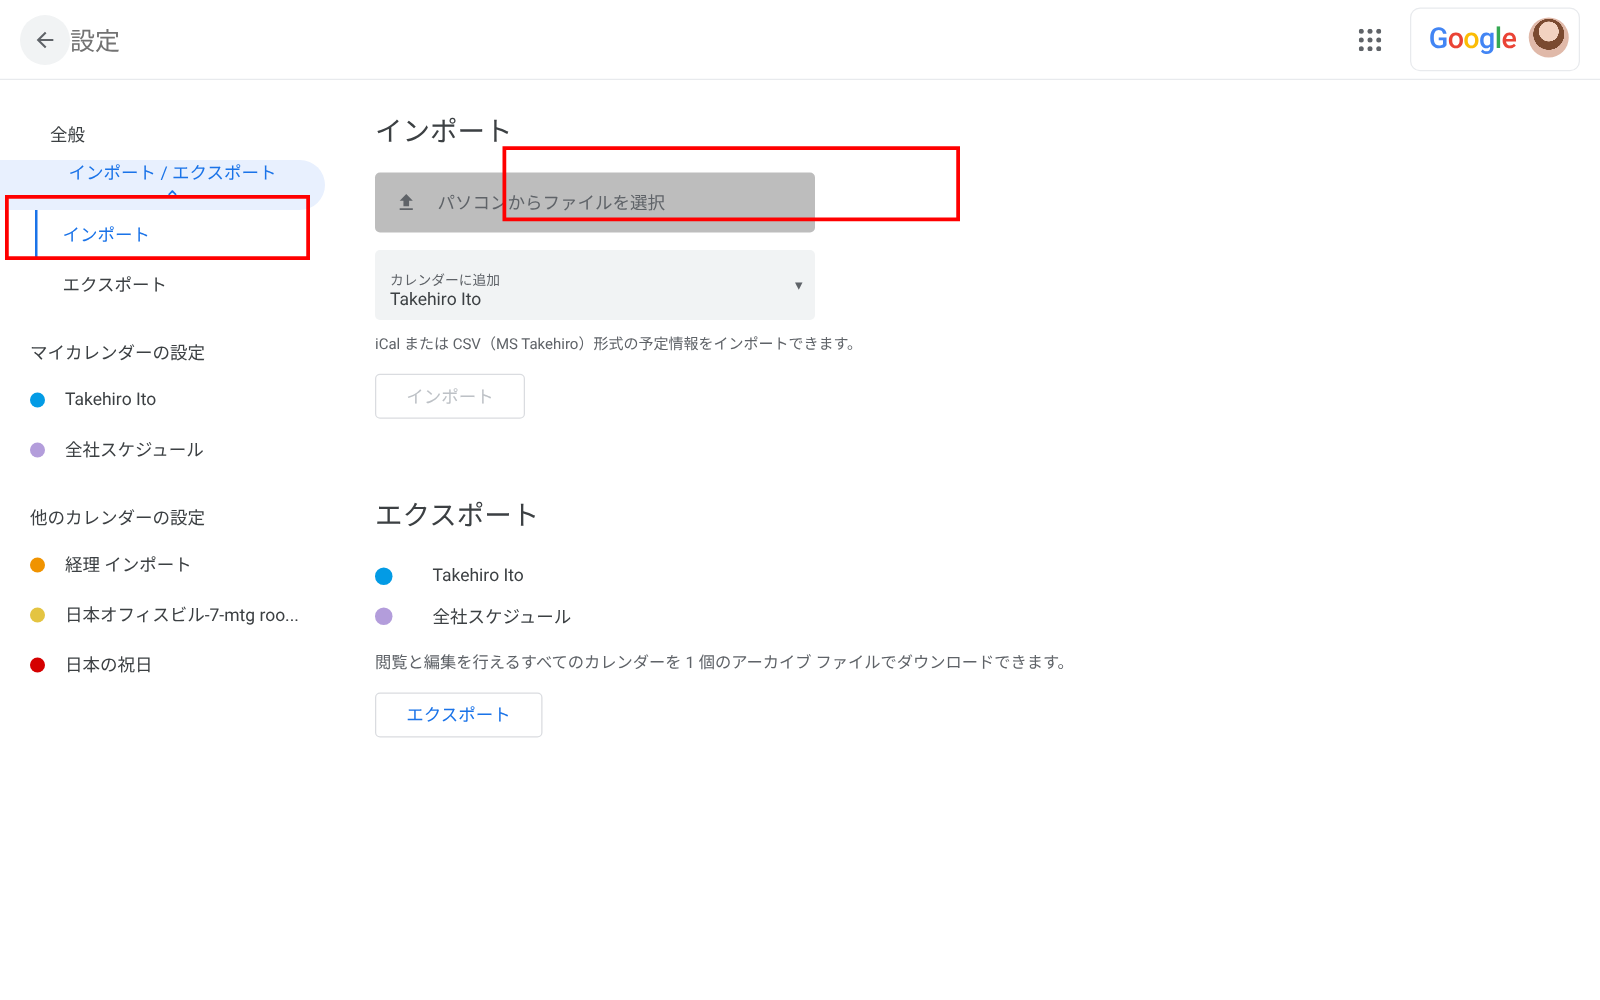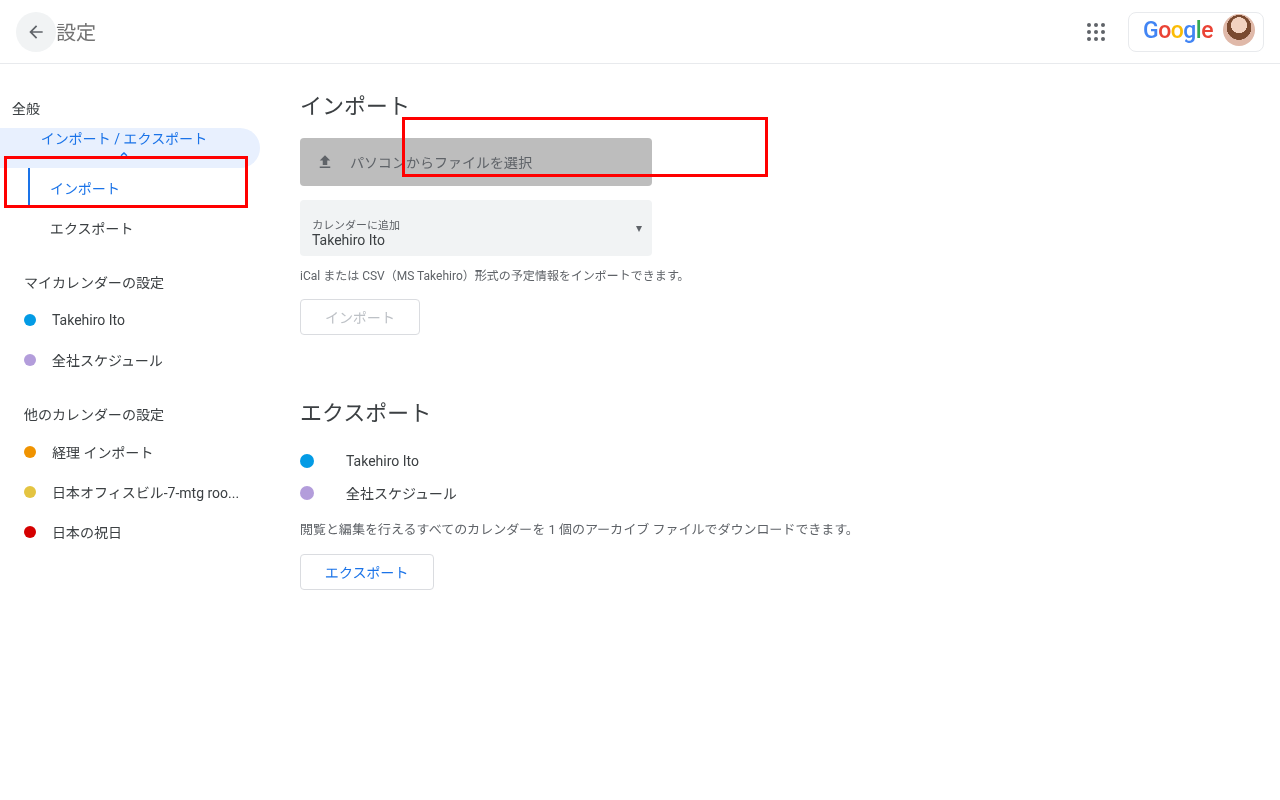--- a/index.html
+++ b/index.html
@@ -3,29 +3,29 @@
   <meta charset="utf-8">
   <style>
     * { margin:0; padding:0; box-sizing:border-box; font-family:Roboto,"Noto Sans JP","Hiragino Sans",Arial,sans-serif; }
     body { background:#fff; color:#3c4043; width:1280px; height:800px; overflow:hidden; }
     
     .hdr { display:flex; align-items:center; height:64px; padding:0 16px; border-bottom:1px solid #e8eaed; }
     .back { width:40px; height:40px; border-radius:50%; background:#f1f3f4; display:flex; align-items:center; justify-content:center; cursor:pointer; }
     .title { font-size:20px; color:#737373; flex:1; }
     .apps { width:40px; height:40px; display:flex; align-items:center; justify-content:center; cursor:pointer; }
     .apps svg g circle { fill:#5f6368; }
-    .brand-box { display:flex; align-items:center; border:1px solid #e8eaed; border-radius:8px; padding:4px 8px 7px 14px; margin-left:12px; height:40px; }
+    .brand-box { display:flex; align-items:center; border:1px solid #e8eaed; border-radius:8px; padding:4px 8px 7px 14px; margin-left:12px; height:51px; }
     .google-logo { font-family:Arial,sans-serif; font-size:23px; font-weight:500; letter-spacing:-.5px; margin-right:10px; }
     .g-b { color:#4285F4; } .g-r { color:#EA4335; } .g-y { color:#FBBC05; } .g-g { color:#34A853; }
     .avatar { width:32px; height:32px; border-radius:50%; background:#e0b9a9; overflow:hidden; position:relative; }
     .avatar::after { content:""; position:absolute; inset:0; background:radial-gradient(circle at 50% 35%, #f2d2c0 30%, transparent 31%), radial-gradient(circle at 50% 42%, #7a4a30 50%, transparent 51%); }
     
     .wrap { display:flex; }
     .side { width:260px; padding:24px 0 24px 24px; font-size:14px; color:#3c4043; }
-    .nav-item { height:40px; display:flex; align-items:center; cursor:pointer; padding-right:24px; justify-content:space-between; border-radius:0 20px 20px 0; margin-left:-24px; padding-left:12px; }
+    .nav-item { height:40px; display:flex; align-items:center; cursor:pointer; padding-right:24px; justify-content:space-between; border-radius:0 20px 20px 0; margin-left:-24px; padding-left:40px; }
     .nav-item.active { color:#1a73e8; background:#e8f0fe; }
     .chev { font-size:16px; color:#5f6368; }
     .nav-sub { margin-left:4px; border-left:2px solid transparent; padding-left:20px; height:40px; display:flex; align-items:center; cursor:pointer; }
     .nav-sub.cur { color:#1a73e8; border-left-color:#1a73e8; }
     .side-hd { font-size:14px; color:#3c4043; margin:24px 0 8px; }
     .cal-row { display:flex; align-items:center; height:40px; cursor:pointer; }
     .dot { width:12px; height:12px; border-radius:50%; margin-right:16px; flex:none; }
     .cal-row span.txt { white-space:nowrap; overflow:hidden; text-overflow:ellipsis; }
     
     .hl { position:absolute; border:3px solid #ff0000; pointer-events:none; }

